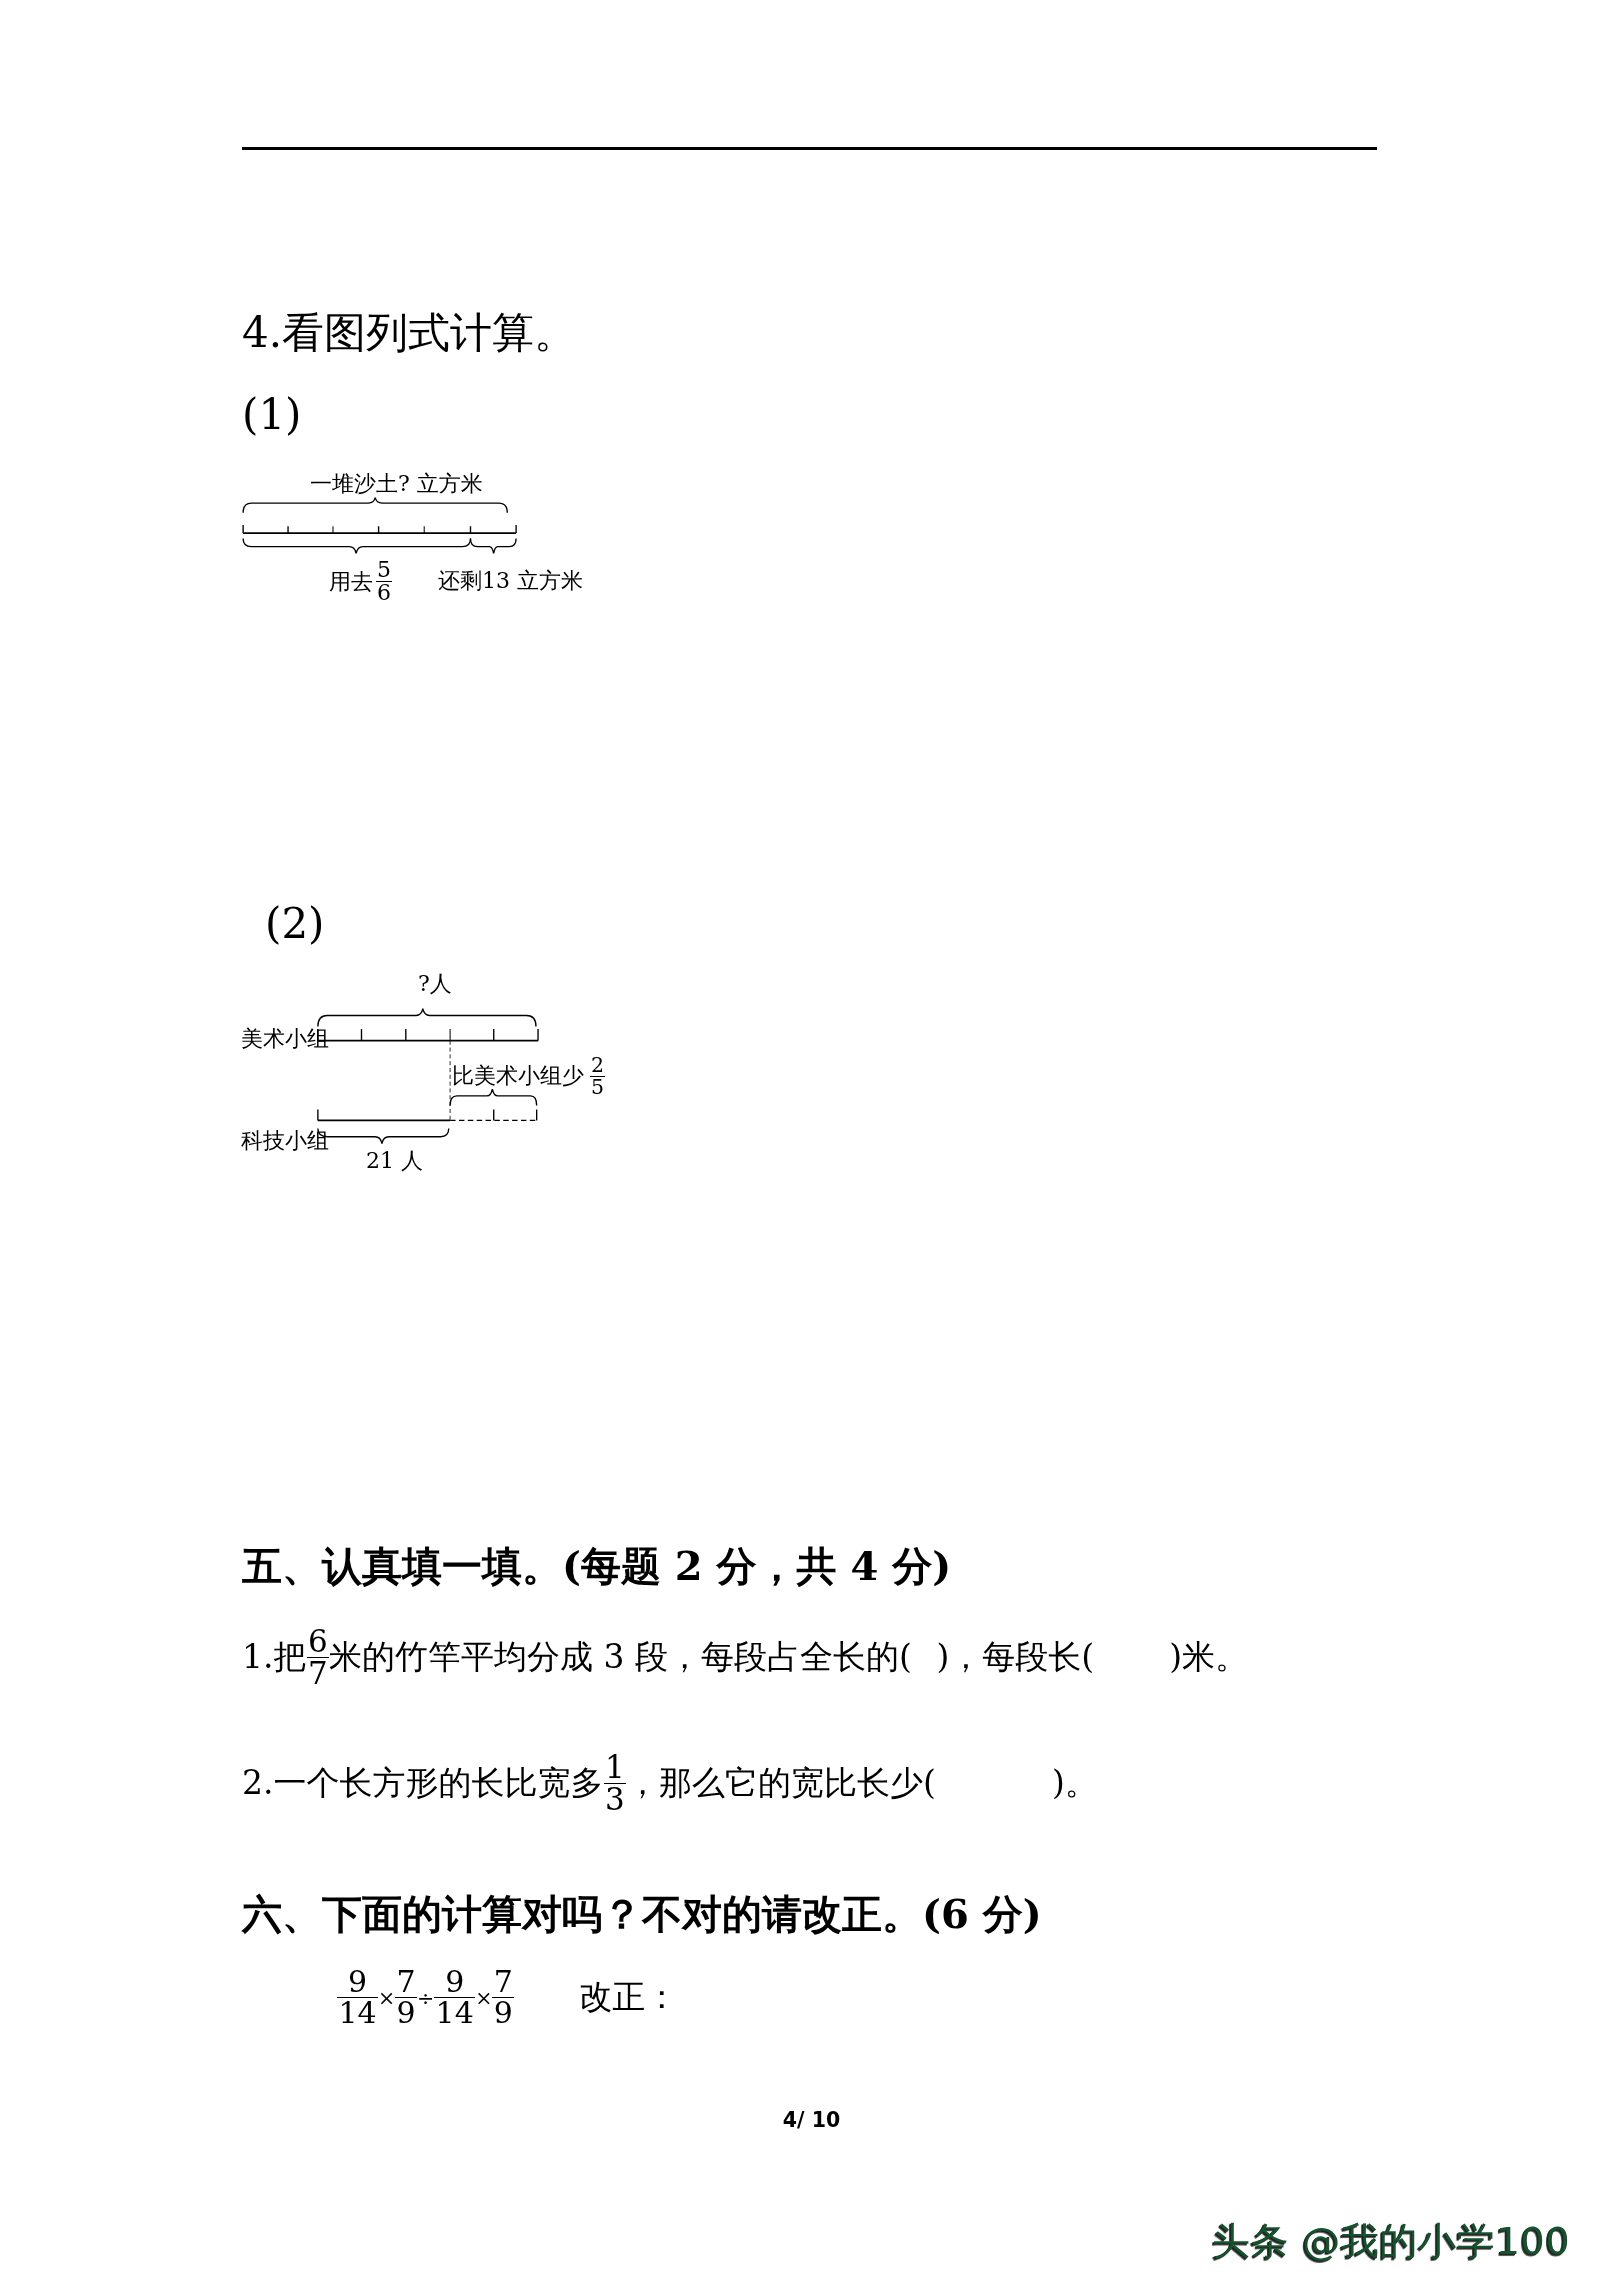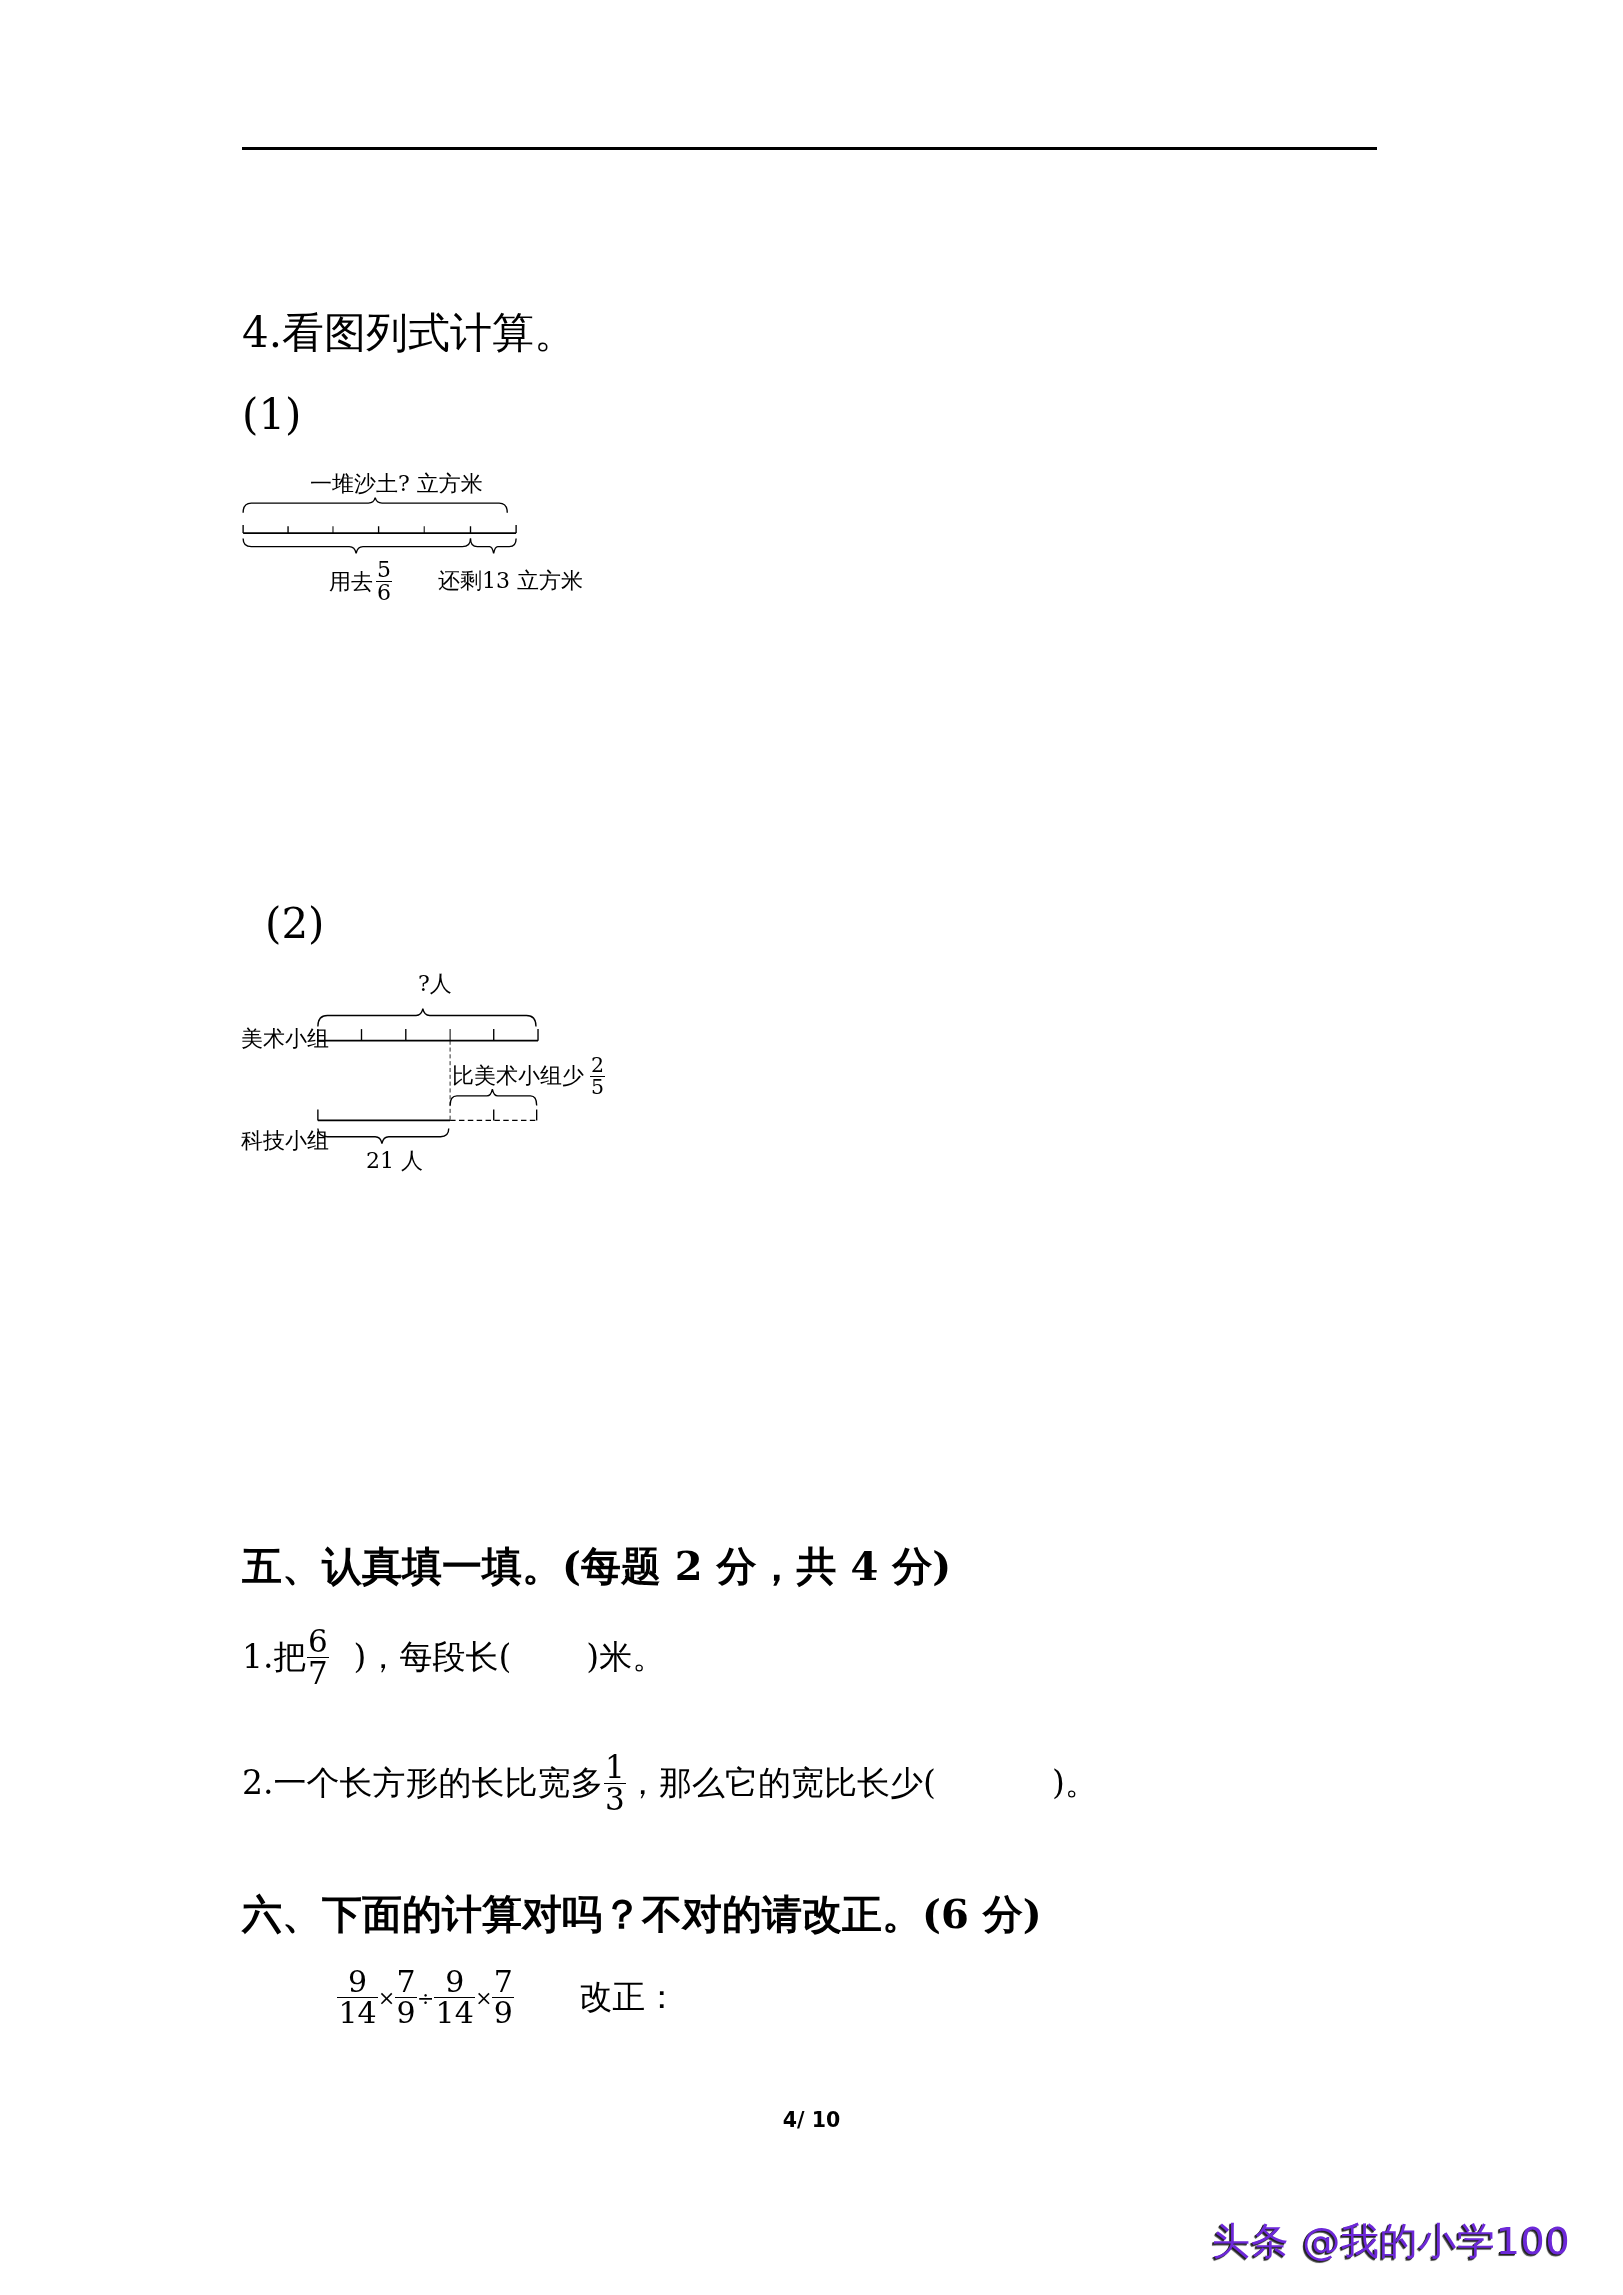--- a/index.html
+++ b/index.html
@@ -13,21 +13,21 @@
   .h-q { font-size: 42px; }
   .sec { font-size: 40px; font-weight: bold; }
   .body { font-size: 33px; }
   .small { font-size: 22px; }
   .frac { display: inline-flex; flex-direction: column; align-items: center; vertical-align: middle; line-height: 1; }
   .frac .num { padding: 0 1.4px; }
   .frac .bar { width: 100%; height: 1.4px; background: #000; }
   .frac .den { padding: 0 1.4px; }
   .paren-space { display: inline-block; }
   .pageno { position: absolute; left: 0; width: 100%; text-align: center; top: 2108px; font-family: "DejaVu Sans", "Liberation Sans", sans-serif; font-weight: bold; font-size: 20.5px; }
-  .watermark { position: absolute; left: 1212px; top: 2216px; font-family: "DejaVu Sans", "Liberation Sans", sans-serif; font-size: 38px; color: #6d28d9;
+  .watermark { position: absolute; left: 1212px; top: 2216px; font-family: "DejaVu Sans", "Liberation Sans", sans-serif; font-size: 38px; color: #14532d;
     text-shadow: -1.4px 1.4px 0 #222, -2px 2px 0.7px #555; letter-spacing: 0.7px; }
 </style>
 </head>
 <body>
 
 <div class="rule"></div>
 
 <div class="txt h-q" style="left:242px; top:305px;">4.看图列式计算。</div>
 <div class="txt h-q" style="left:242px; top:390px;">(1)</div>
 
@@ -106,20 +106,21 @@
 
 <div class="txt sec" style="left:242px; top:1539px;">五、认真填一填。(每题 2 分，共 4 分)</div>
 
 <div class="txt body" style="left:242px; top:1626px; display:flex; align-items:center;">
   <span>1.把</span>
   <span class="frac" style="font-size:31px;">
     <span class="num">6</span>
     <span class="bar"></span>
     <span class="den">7</span>
   </span>
+  <span>米的竹竿平均分成 3 段，每段占全长的(</span>
   <span class="paren-space" style="width:24.5px;"></span>
   <span>)，每段长(</span>
   <span class="paren-space" style="width:75px;"></span>
   <span>)米。</span>
 </div>
 
 <div class="txt body" style="left:242px; top:1752px; display:flex; align-items:center;">
   <span>2.一个长方形的长比宽多</span>
   <span class="frac" style="font-size:31px;">
     <span class="num">1</span>

